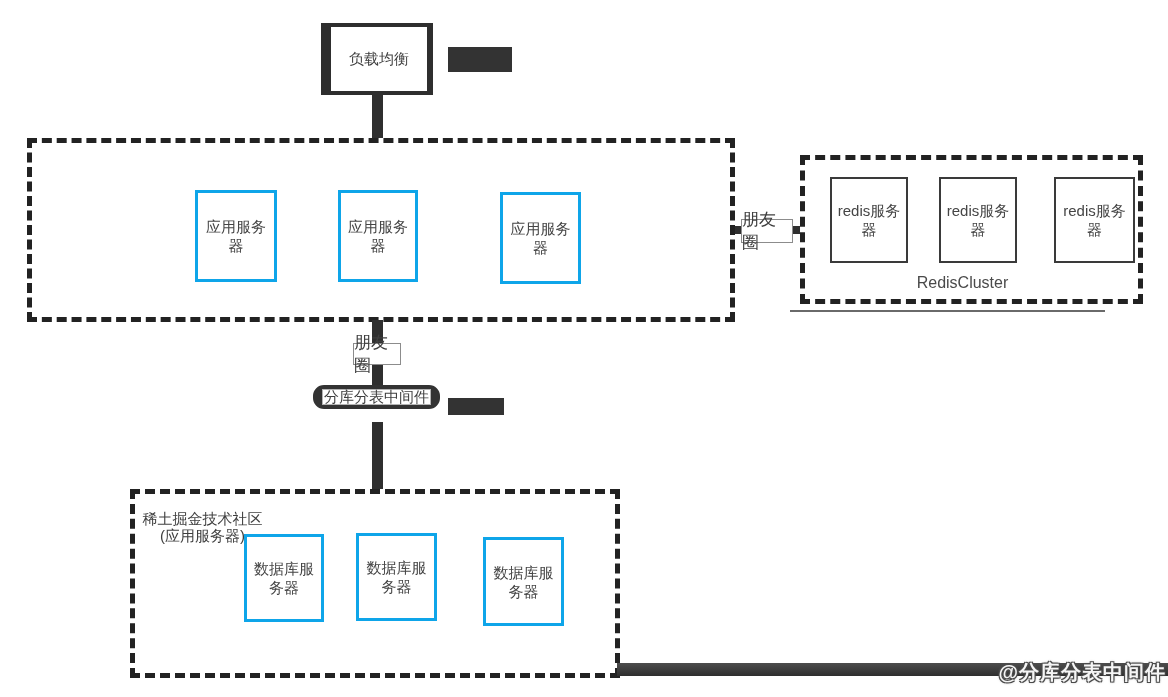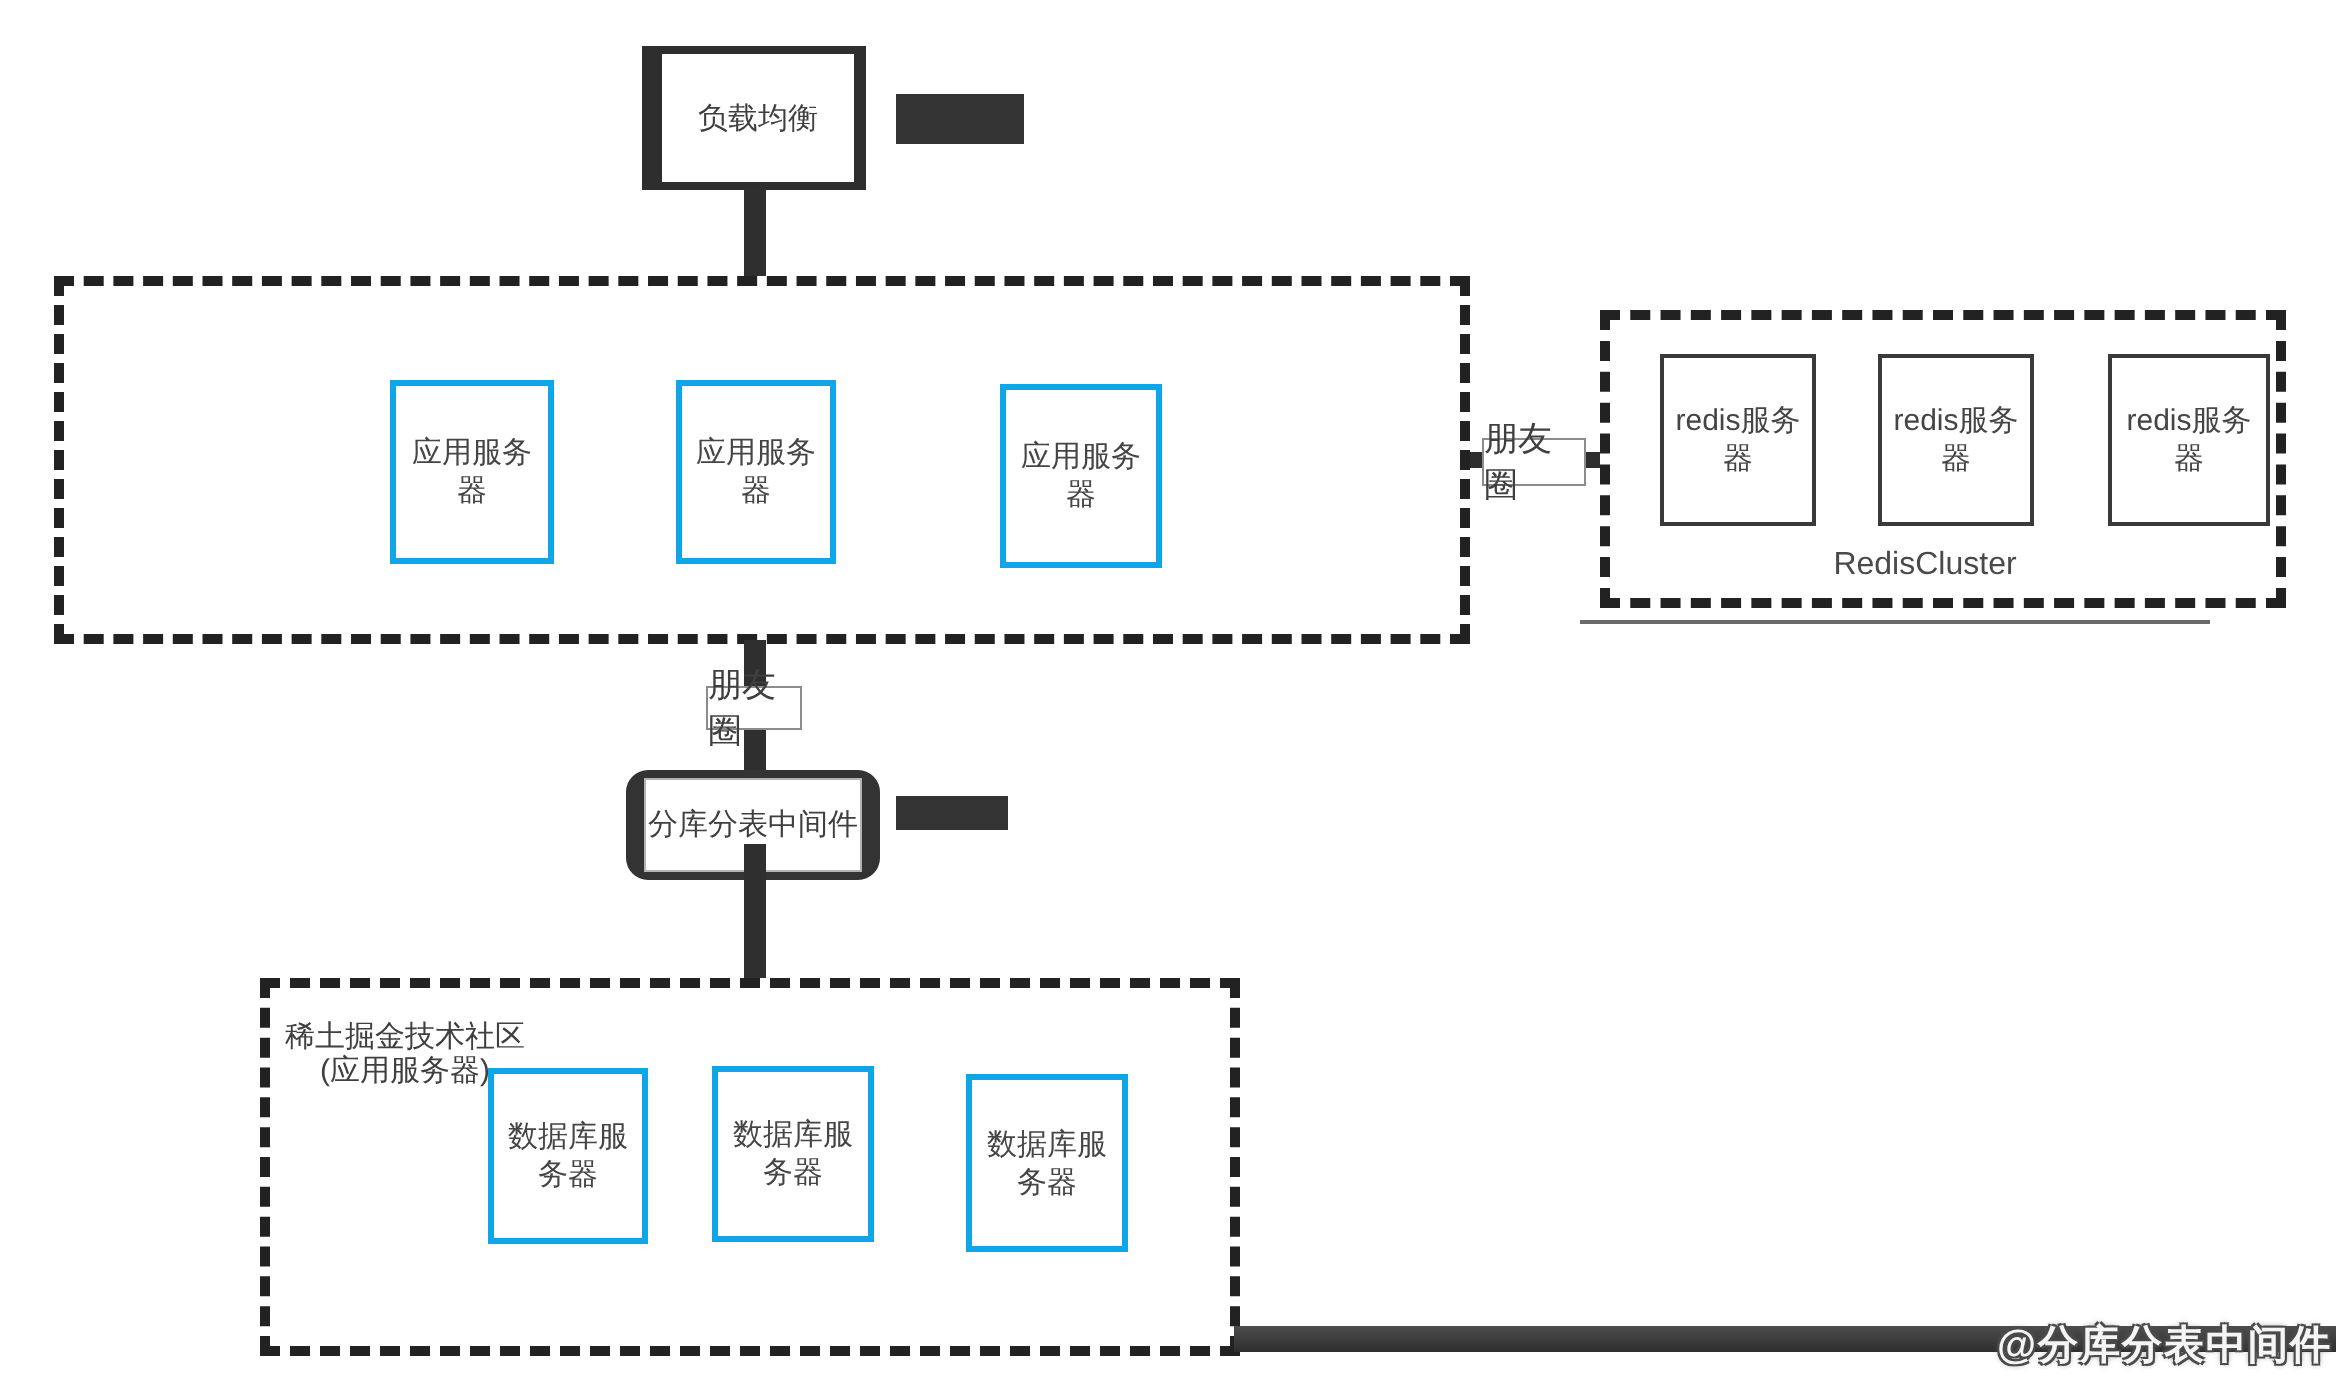--- a/index.html
+++ b/index.html
@@ -133,21 +133,21 @@
   <div class="cluster" style="left:800px; top:155px; width:343px; height:149px;"></div>
   <div class="node thin" style="left:830px; top:177px; width:78px; height:86px;">redis服务器</div>
   <div class="node thin" style="left:939px; top:177px; width:78px; height:86px;">redis服务器</div>
   <div class="node thin" style="left:1054px; top:177px; width:81px; height:86px;">redis服务器</div>
   <div class="cluster-footer" style="left:800px; top:274px; width:291px;margin-left:17px;">RedisCluster</div>
   <div class="edge-shadow" style="left:790px; top:310px; width:315px; height:2px;"></div>
 
   <div class="edge" style="left:372px; top:320px; width:11px; height:67px;"></div>
   <div class="edge-label" style="left:353px; top:343px; width:48px; height:22px;">朋友圈</div>
 
-  <div class="heavy-box mw" style="left:313px; top:385px; width:127px; height:55px;border-radius:11px;">
+  <div class="heavy-box mw" style="left:313px; top:385px; width:127px; height:24px;border-radius:11px;">
     <div class="inner">分库分表中间件</div>
   </div>
 
   <div class="blob" style="left:448px; top:398px; width:56px; height:17px;"></div>
 
   <div class="edge" style="left:372px; top:422px; width:11px; height:68px;"></div>
 
   <div class="cluster" style="left:130px; top:489px; width:490px; height:189px;"></div>
   <div class="cluster-title" style="left:140px; top:510px; width:125px;">
     <div>稀土掘金技术社区</div>

